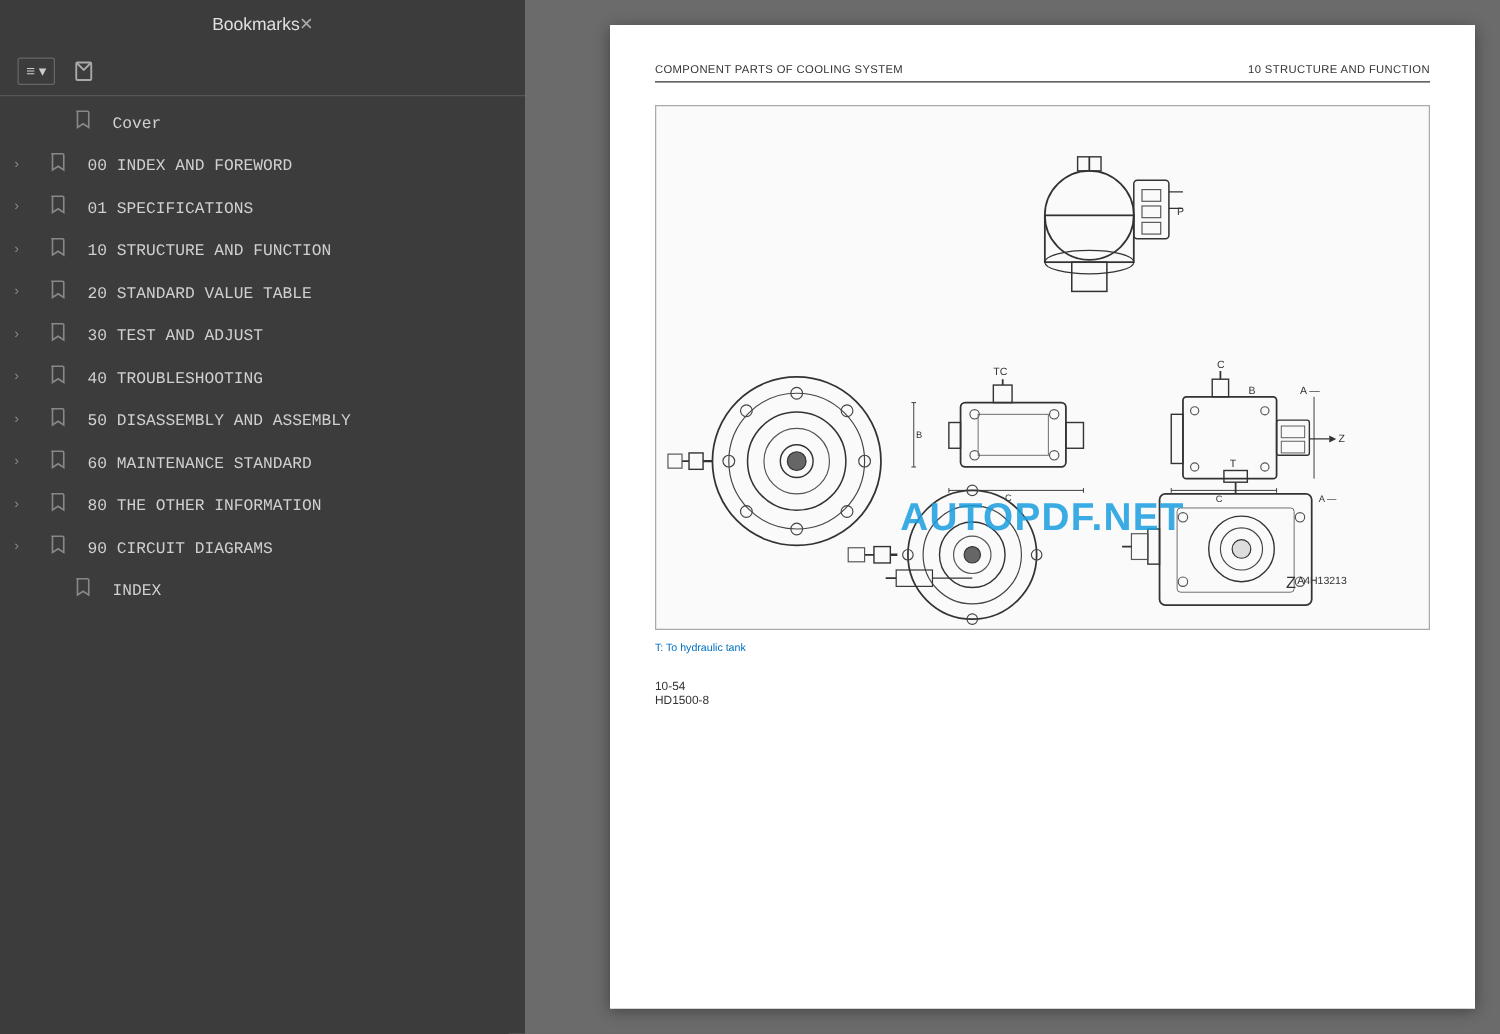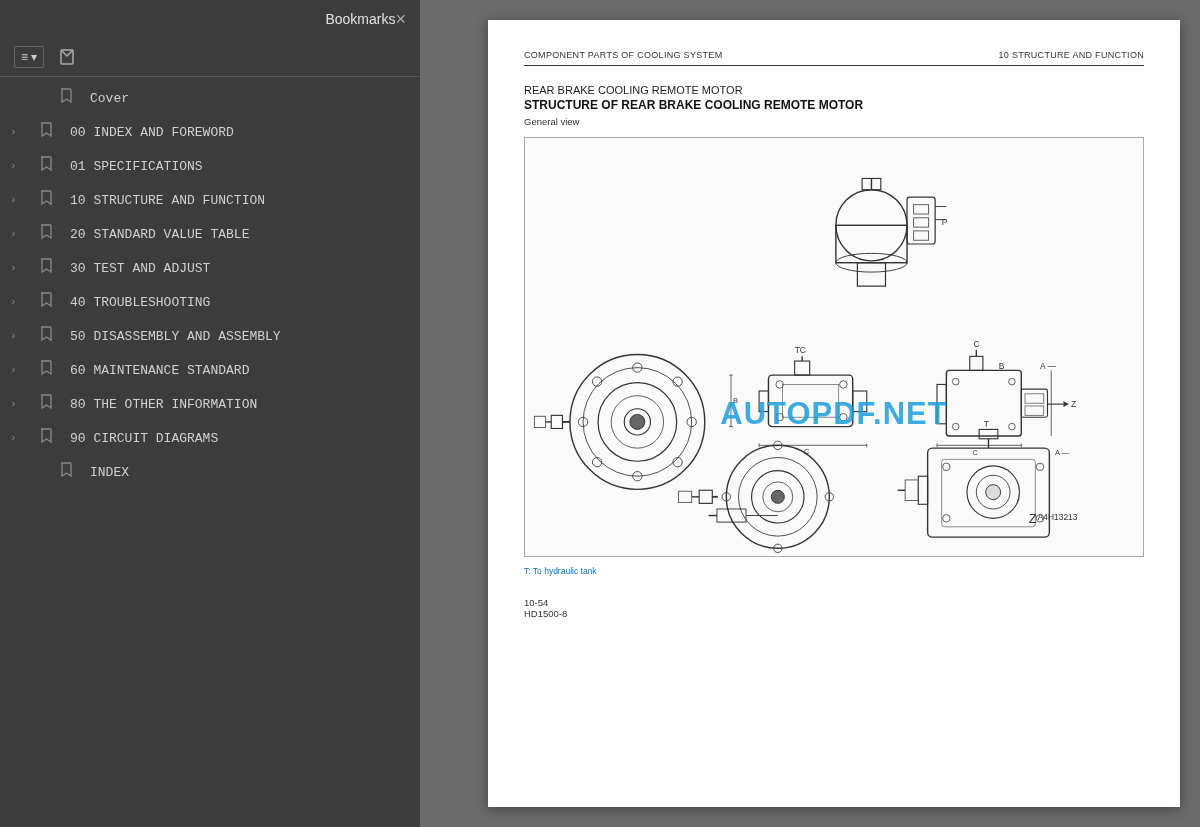--- a/index.html
+++ b/index.html
@@ -17,21 +17,21 @@
       width: 420px;
       min-width: 420px;
       background: #3c3c3c;
       display: flex;
       flex-direction: column;
       height: 827px;
     }
 
     .sidebar-header {
       display: flex;
-      justify-content: flex-end;
+      justify-content: center;
       align-items: center;
       padding: 10px 14px;
       color: #e0e0e0;
       font-size: 14px;
       font-weight: 500;
     }
 
     .sidebar-close {
       color: #aaa;
       cursor: pointer;
@@ -368,25 +368,20 @@
 </div>
 
 <div class="doc-panel">
   <div class="doc-page">
 
     <div class="doc-header-bar">
       <span>COMPONENT PARTS OF COOLING SYSTEM</span>
       <span>10 STRUCTURE AND FUNCTION</span>
     </div>
 
-    <div class="doc-title-block">
-      <div class="title-line1">REAR BRAKE COOLING REMOTE MOTOR</div>
-      <div class="title-line2">STRUCTURE OF REAR BRAKE COOLING REMOTE MOTOR</div>
-      <div class="subtitle">General view</div>
-    </div>
 
     <div class="diagram-container">
       <svg class="diagram-svg-area" viewBox="0 0 660 380" xmlns="http://www.w3.org/2000/svg">
 
         <g transform="translate(290, 10)">
 
           <ellipse cx="80" cy="50" rx="38" ry="38" fill="none" stroke="#333" stroke-width="1.5"></ellipse>
           <rect x="42" y="50" width="76" height="40" fill="none" stroke="#333" stroke-width="1.5"></rect>
           <ellipse cx="80" cy="90" rx="38" ry="10" fill="none" stroke="#333" stroke-width="1"></ellipse>
 

